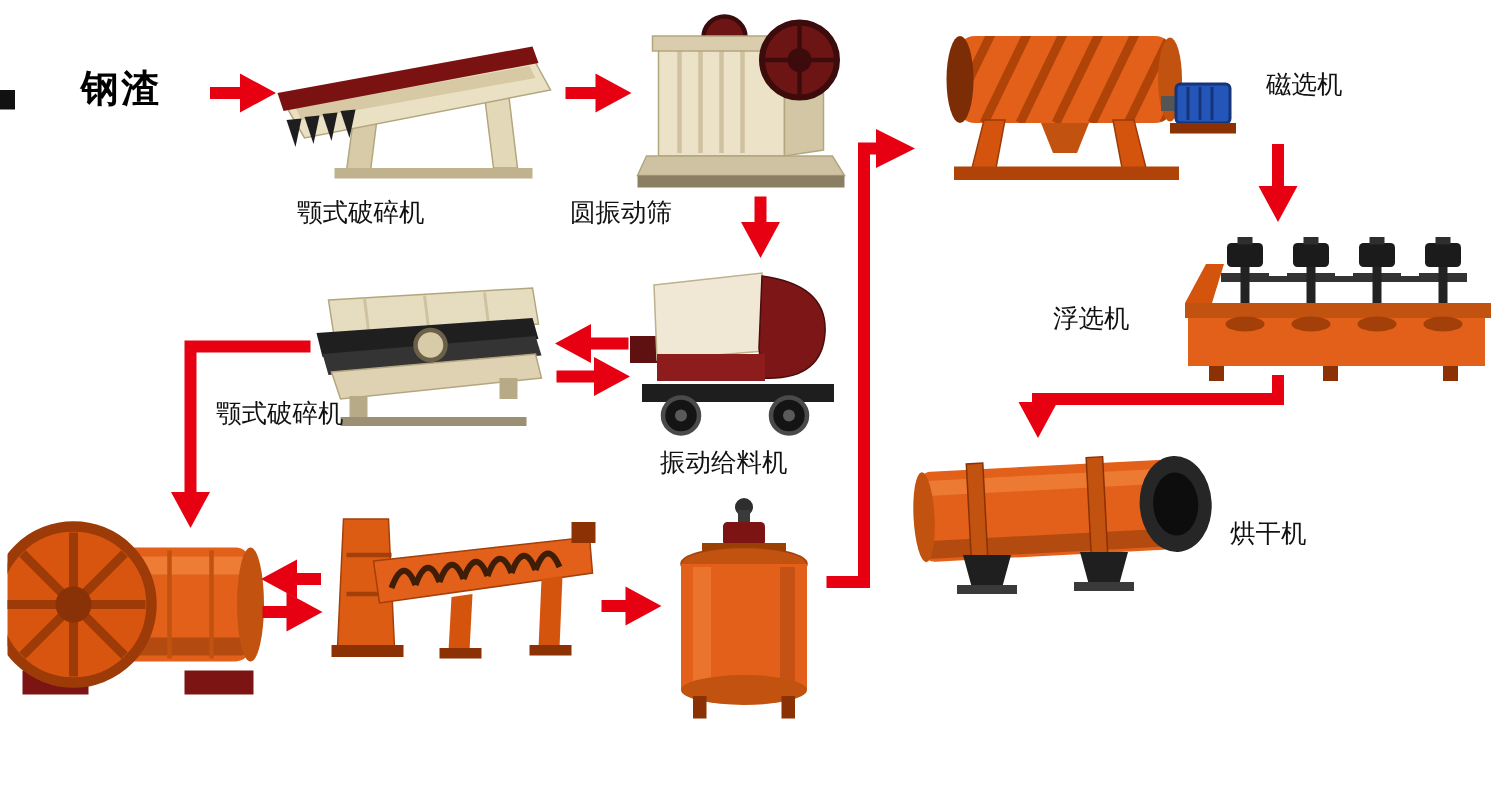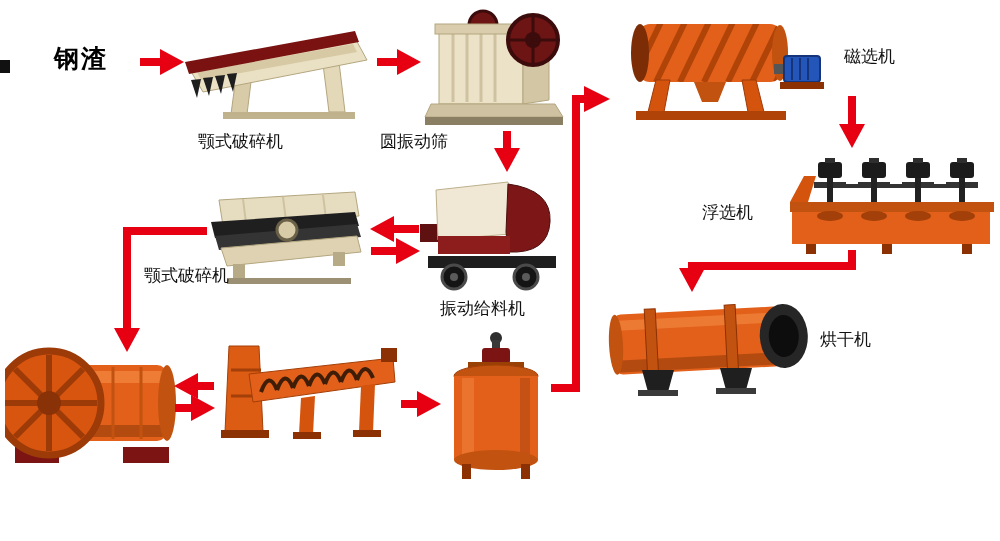--- a/index.html
+++ b/index.html
@@ -299,15 +299,15 @@
   <div class="lbl" style="left:380px;top:132px;">圆振动筛</div>
 
   <div class="lbl" style="left:844px;top:47px;">磁选机</div>
 
   <div class="lbl" style="left:144px;top:266px;">颚式破碎机</div>
 
   <div class="lbl" style="left:440px;top:299px;">振动给料机</div>
 
   <div class="lbl" style="left:702px;top:203px;">浮选机</div>
 
-  <div class="lbl" style="left:820px;top:330px;">烘干机</div>
+  <div class="lbl" style="left:820px;top:346px;">烘干机</div>
 
 </div>
 
 </body></html>

